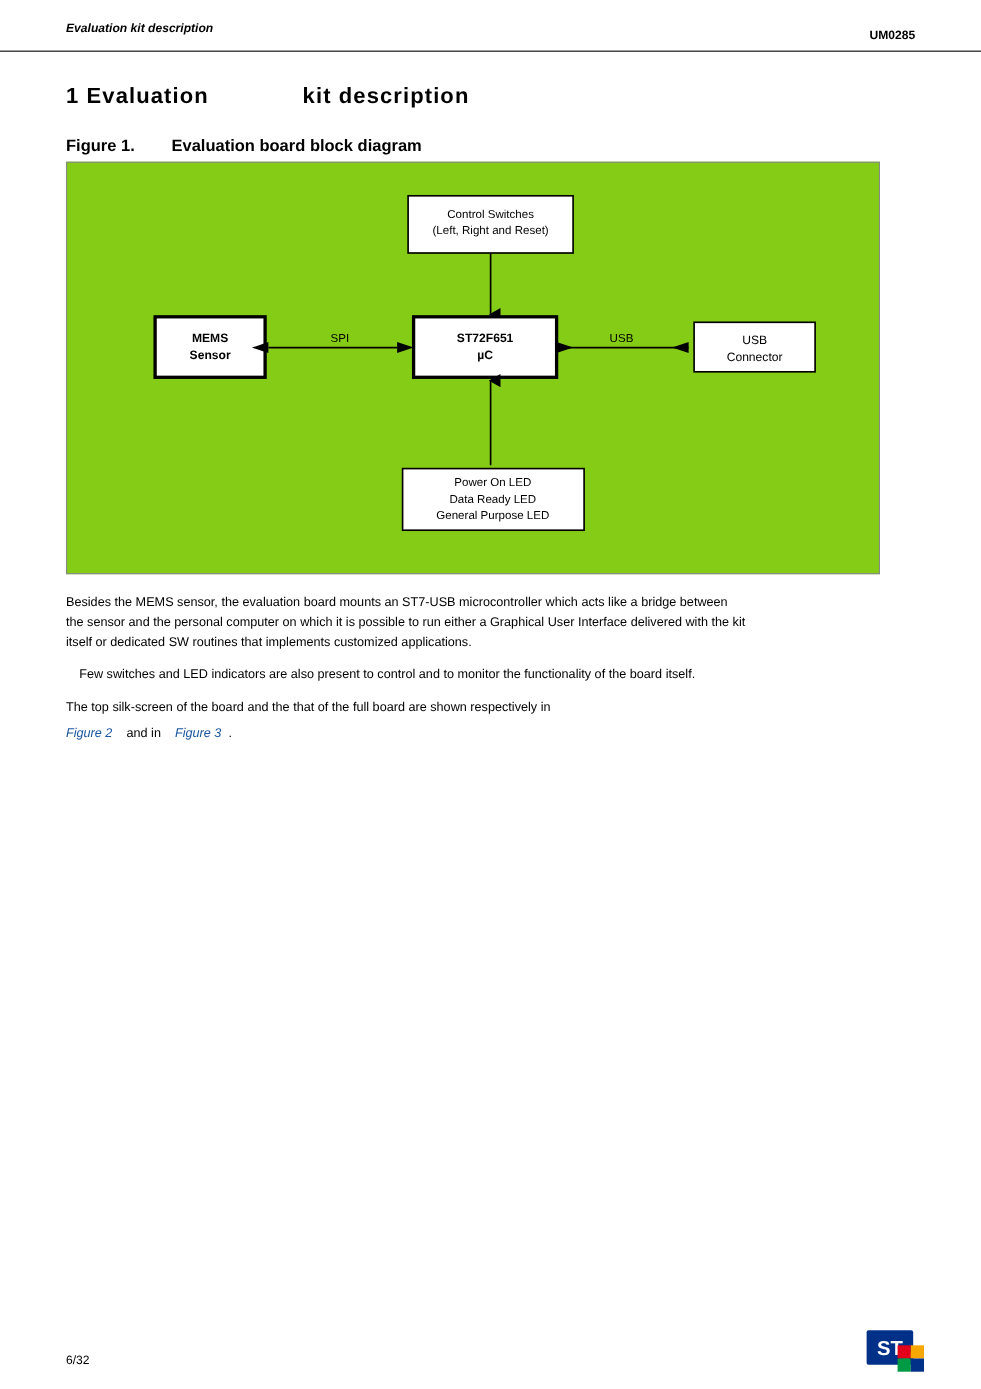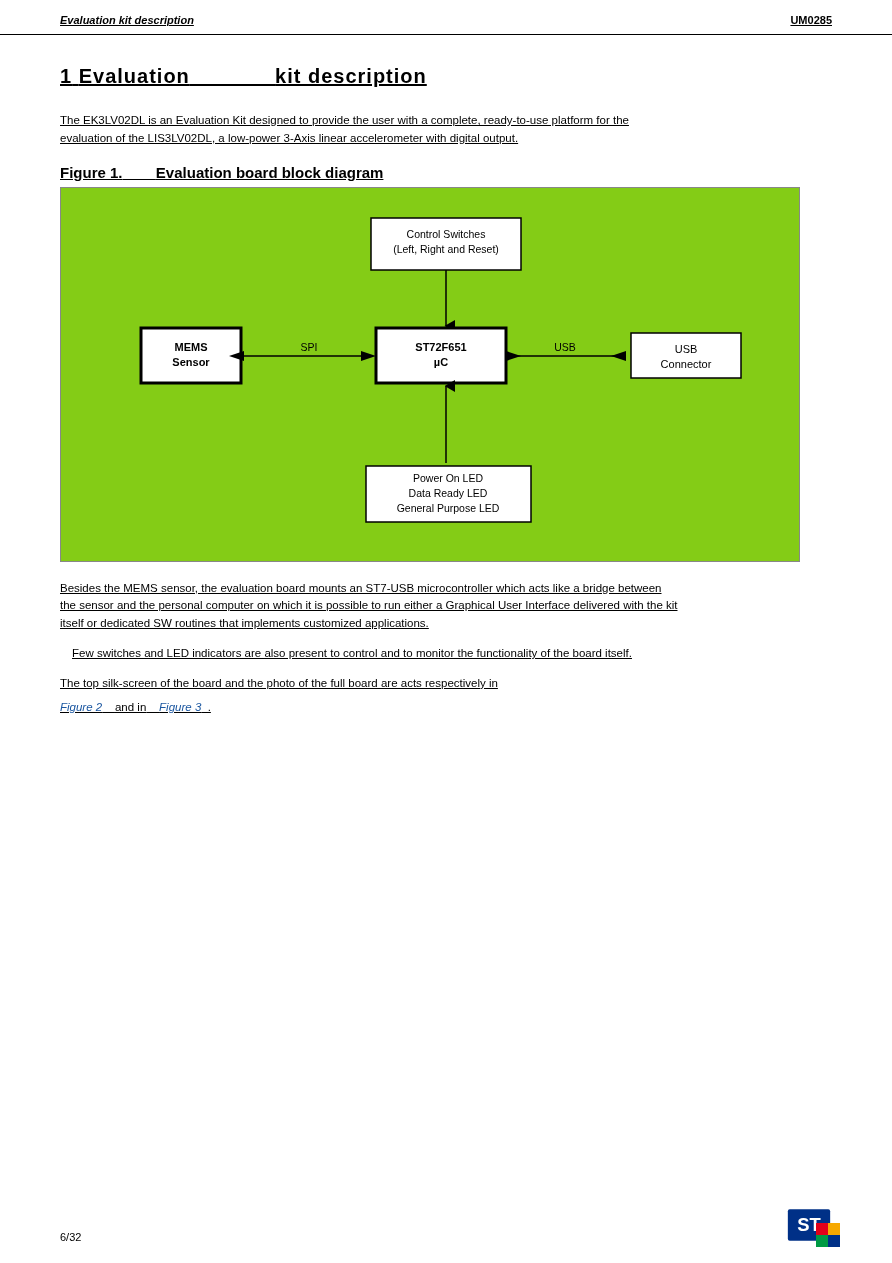--- a/index.html
+++ b/index.html
@@ -10,39 +10,39 @@
       color: #000;
       width: 892px;
       min-height: 1263px;
       position: relative;
     }
     .page {
       width: 892px;
       min-height: 1263px;
       padding: 0;
       position: relative;
-      text-decoration: underline;
     }
     
     .header {
       display: flex;
       justify-content: space-between;
       align-items: center;
       padding: 14px 60px 8px 60px;
       border-bottom: 1.5px solid #000;
       margin-bottom: 0;
     }
     .header-left {
       font-size: 11px;
       font-style: italic;
       font-weight: bold;
     }
     .header-right {
       font-size: 11px;
       font-weight: bold;
+      margin-top: 12px;
     }
     
     .content {
       padding: 20px 60px 40px 60px;
     }
     
     .section-title {
       font-size: 20px;
       font-weight: bold;
       margin-bottom: 24px;
@@ -115,23 +115,20 @@
 
   <div class="content">
 
     <div class="section-title">
       <span>1</span>
       <span>Evaluation</span>
       &nbsp;&nbsp;&nbsp;&nbsp;&nbsp;&nbsp;&nbsp;&nbsp;&nbsp;&nbsp;&nbsp;
       <span>kit  description</span>
     </div>
 
-    <p class="body-text">
-      <span>The EK3LV02DL is an Evaluation Kit designed to provide the user with a complete, ready-to-use platform for the evaluation of the LIS3LV02DL, a low-power 3-Axis linear accelerometer with digital output.</span>
-    </p>
 
 
     <div class="figure-label">
       <span>Figure 1.</span>
       &nbsp;&nbsp;&nbsp;&nbsp;&nbsp;&nbsp;
       <span>Evaluation board block diagram</span>
     </div>
 
     <div class="diagram-container" id="fig1">
       <svg width="700" height="330" style="overflow:visible;">
@@ -186,21 +183,21 @@
 
     <p class="body-text" style="max-width:620px;margin-top:16px;">
       <span>Besides the MEMS sensor, the evaluation board mounts an ST7-USB microcontroller which acts like a bridge between the sensor and the personal computer on which it is possible to run either a Graphical User Interface delivered with the kit itself or dedicated SW routines that implements customized applications.</span>
     </p>
 
     <p class="body-text" style="max-width:620px;padding-left:12px;">
       <span>Few switches and LED indicators are also present to control and to monitor the functionality of the board itself.</span>
     </p>
 
     <p class="body-text" style="max-width:620px;">
-      <span>The top silk-screen of the board and the photo of the full board are acts respectively in</span>
+      <span>The top silk-screen of the board and the that of the full board are shown respectively in</span>
     </p>
     <p class="body-text" style="margin-top:-6px;">
       <a class="link-text" href="#fig2"><span>Figure 2</span></a>
       &nbsp;&nbsp;
       <span>and in</span>
       &nbsp;&nbsp;
       <a class="link-text" href="#fig3"><span>Figure 3</span></a>
       &nbsp;.
     </p>
 

